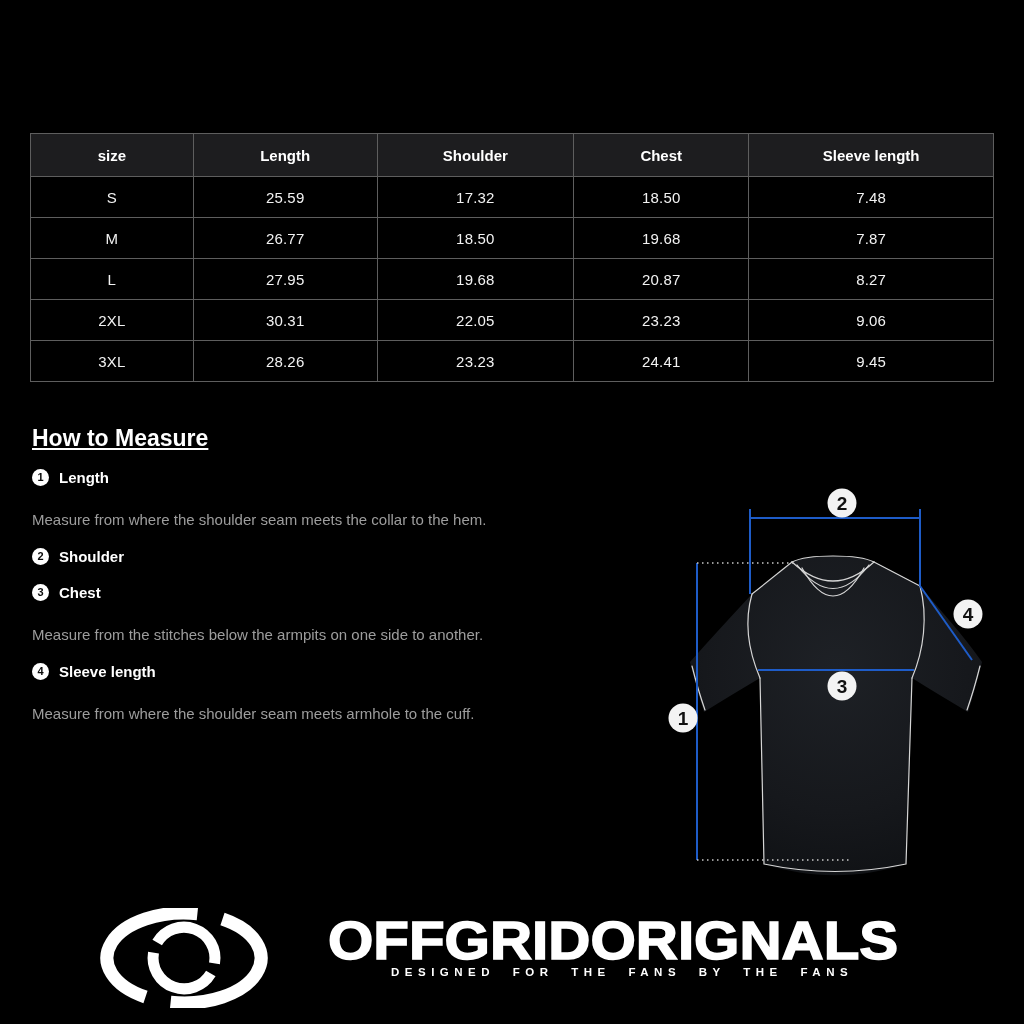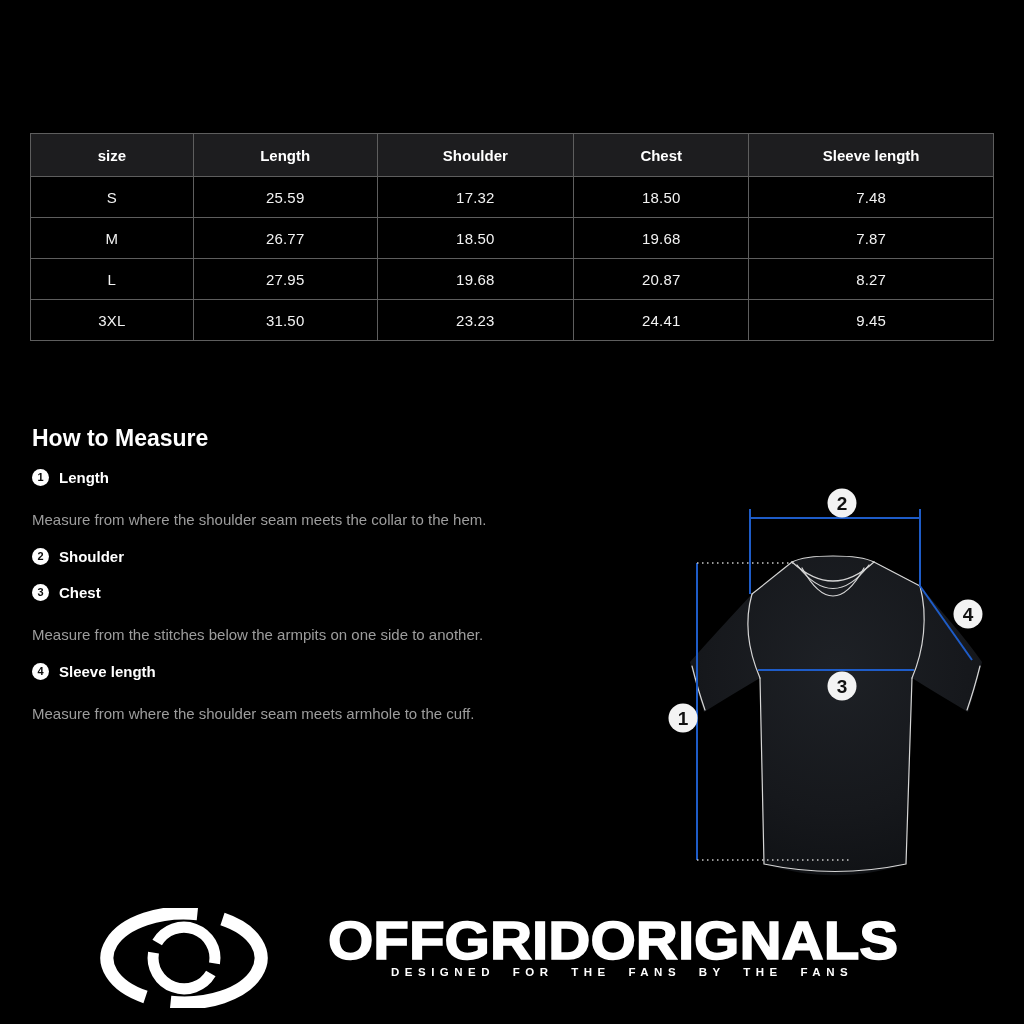--- a/index.html
+++ b/index.html
@@ -20,21 +20,21 @@
   }
   table.size-chart td{
     background:#000;color:#f2f2f2;font-size:15px;font-weight:normal;
     height:38px;border:1px solid #5e5e5e;text-align:center;
     letter-spacing:.2px;
   }
 
   
   .howto{position:absolute;left:32px;top:424px;width:630px;}
   .howto h2{
-    margin:0 0 12px 0;font-size:23px;line-height:28px;font-weight:bold;color:#fff;
+    margin:0 0 12px 0;font-size:23px;line-height:28px;font-weight:bold;color:#fff;text-decoration:underline;
   }
   .hm-item{margin-bottom:8px;}
   .hm-head{display:flex;align-items:center;gap:10px;height:22px;margin-top:14px;}
   .hm-badge{
     width:17px;height:17px;border-radius:50%;background:#fff;color:#0a0a0a;
     font-size:11px;font-weight:bold;display:flex;align-items:center;justify-content:center;
     flex:0 0 auto;
   }
   .hm-label{font-size:15px;font-weight:bold;color:#fff;}
   .hm-desc{
@@ -96,22 +96,29 @@
           <td>7.87</td>
         </tr>
         <tr>
           <td>L</td>
           <td>27.95</td>
           <td>19.68</td>
           <td>20.87</td>
           <td>8.27</td>
         </tr>
         <tr>
+          <td>2XL</td>
+          <td>30.31</td>
+          <td>22.05</td>
+          <td>23.23</td>
+          <td>9.06</td>
+        </tr>
+        <tr>
           <td>3XL</td>
-          <td>31.50</td>
+          <td>28.26</td>
           <td>23.23</td>
           <td>24.41</td>
           <td>9.45</td>
         </tr>
       </tbody>
   </table>
 </div>
 
 <div class="howto">
   <h2>How to Measure</h2>

